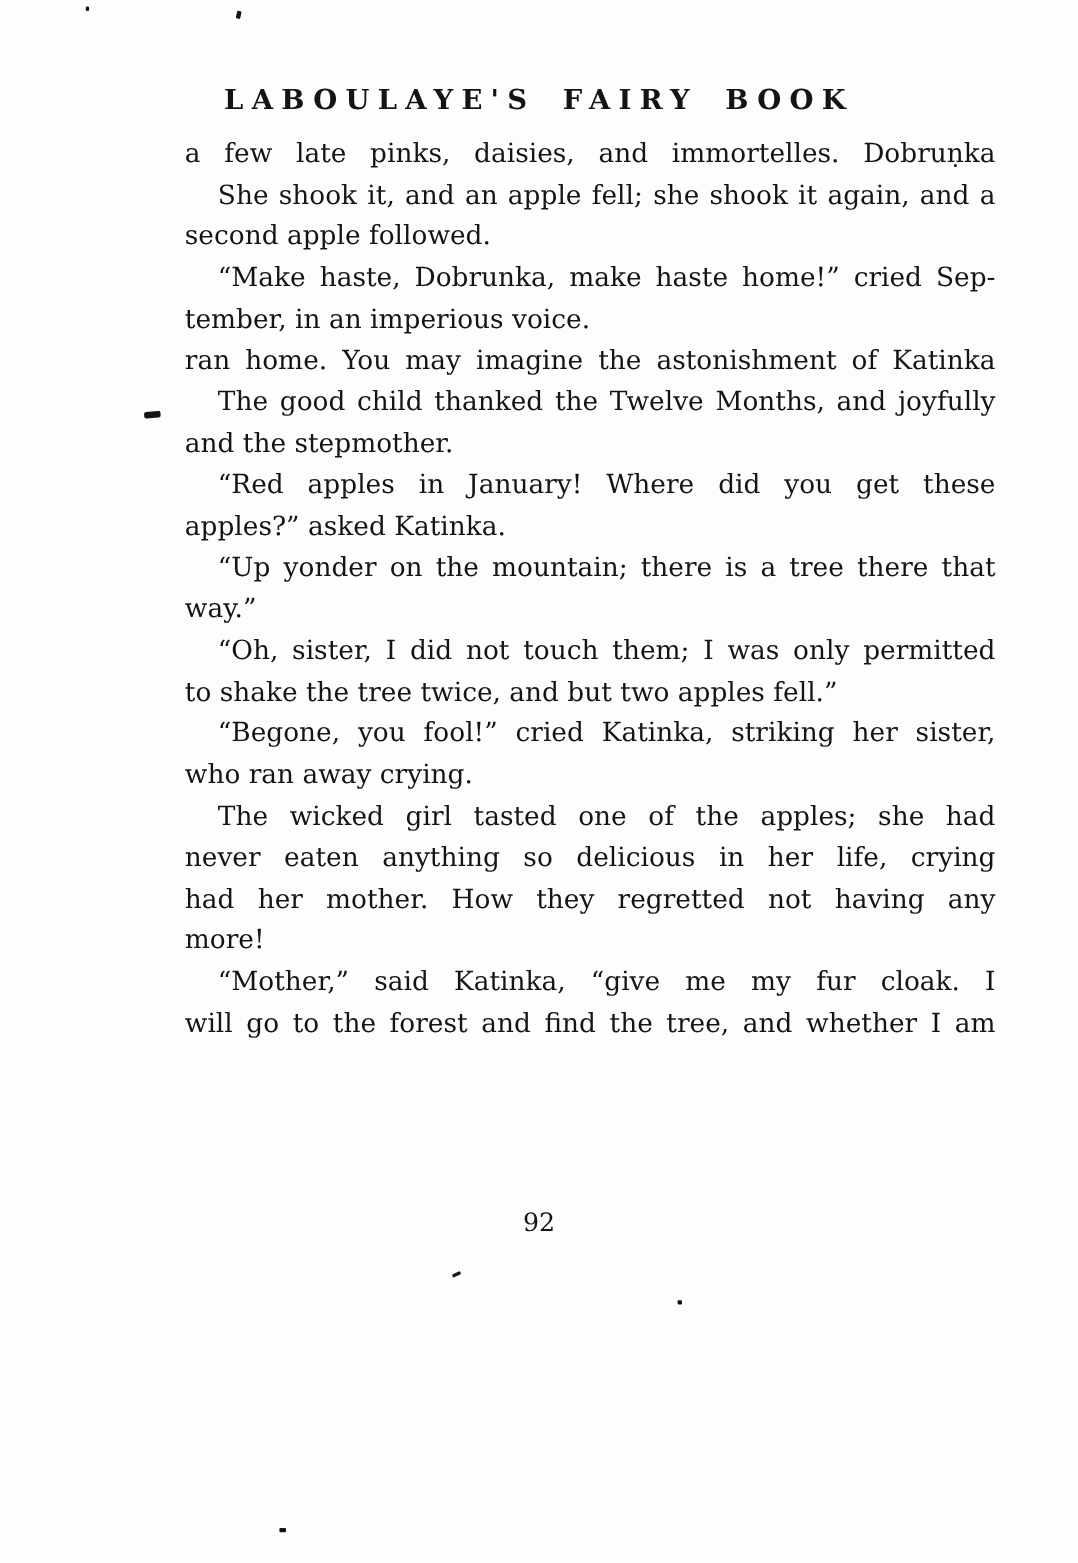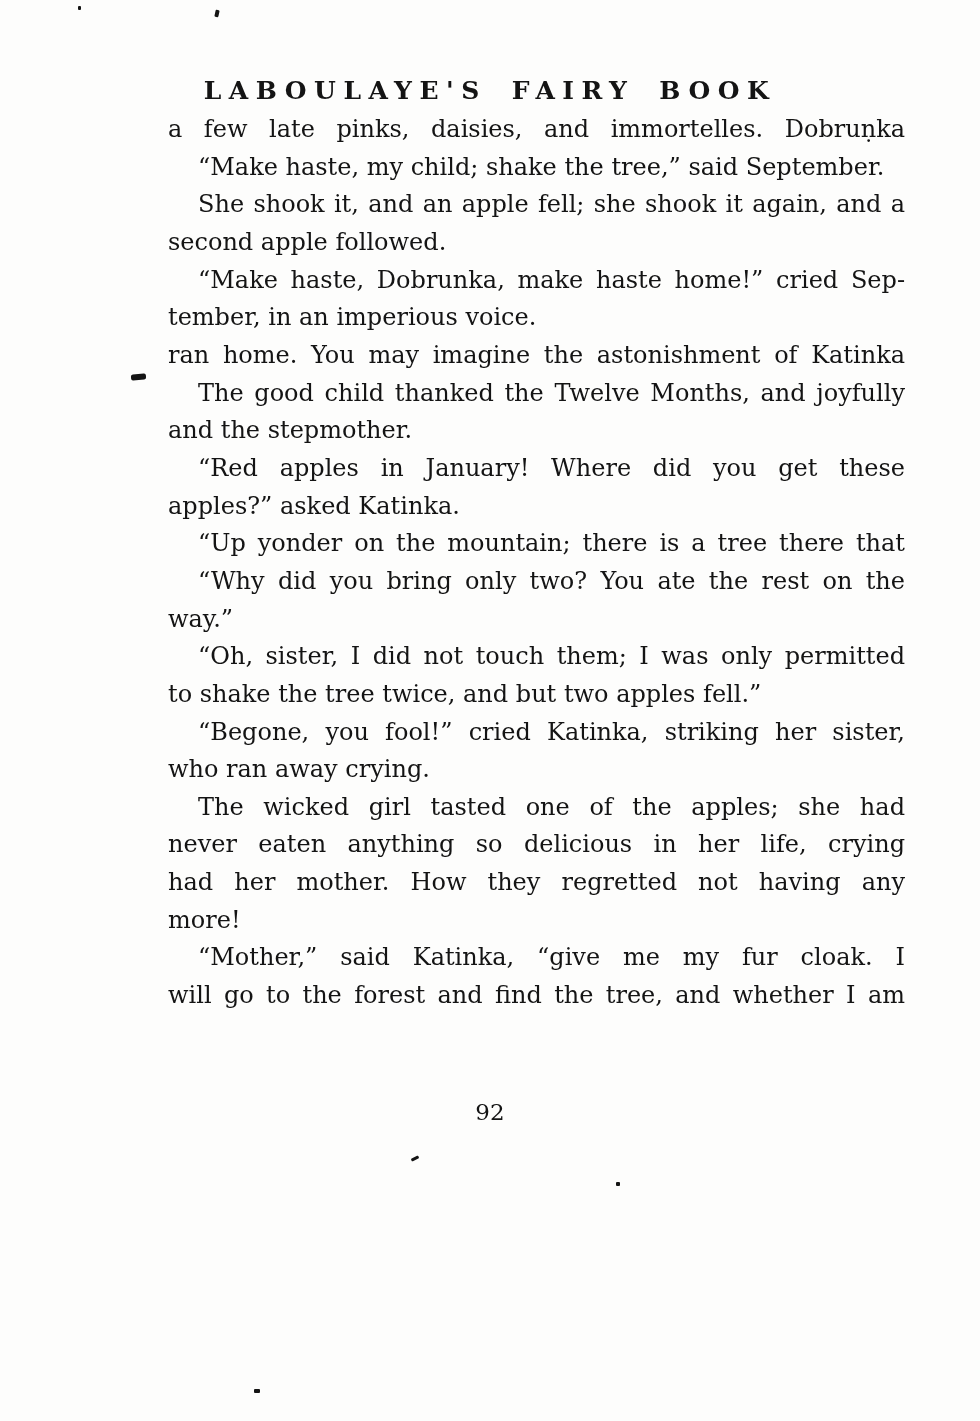--- a/index.html
+++ b/index.html
@@ -21,21 +21,21 @@
     text-align: center;
     font-size: 25px;
     font-weight: 700;
     letter-spacing: 0.30em;
     word-spacing: 0.35em;
     white-space: nowrap;
   }
   .text-block {
     position: absolute;
     left: 168px;
-    top: 111px;
+    top: 121px;
     width: 737px;
     font-size: 24px;
     line-height: 37.65px;
   }
   .line {
     text-align: left;
     min-height: 37.65px;
   }
   .line.j {
     text-align: justify;
@@ -67,32 +67,30 @@
 
   <div class="mark speck-a"></div>
   <div class="mark speck-b"></div>
 
   <div class="running-head">LABOULAYE'S FAIRY BOOK</div>
 
   <div class="mark mark-dash"></div>
 
   <div class="text-block" id="text-block">
       <div class="line j">a few late pinks, daisies, and immortelles. Dobruṇka</div>
-      <div class="line indent">“Make haste, my child; shake the tree,” said September.</div>
       <div class="line j indent">She shook it, and an apple fell; she shook it again, and a</div>
       <div class="line">second apple followed.</div>
       <div class="line j indent">“Make haste, Dobrunka, make haste home!” cried Sep-</div>
       <div class="line">tember, in an imperious voice.</div>
       <div class="line j">ran home. You may imagine the astonishment of Katinka</div>
       <div class="line j indent">The good child thanked the Twelve Months, and joyfully</div>
       <div class="line">and the stepmother.</div>
       <div class="line j indent">“Red apples in January! Where did you get these</div>
       <div class="line">apples?” asked Katinka.</div>
       <div class="line j indent">“Up yonder on the mountain; there is a tree there that</div>
-      <div class="line j indent">“Why did you bring only two? You ate the rest on the</div>
       <div class="line">way.”</div>
       <div class="line j indent">“Oh, sister, I did not touch them; I was only permitted</div>
       <div class="line">to shake the tree twice, and but two apples fell.”</div>
       <div class="line j indent">“Begone, you fool!” cried Katinka, striking her sister,</div>
       <div class="line">who ran away crying.</div>
       <div class="line j indent">The wicked girl tasted one of the apples; she had</div>
       <div class="line j">never eaten anything so delicious in her life, crying</div>
       <div class="line j">had her mother. How they regretted not having any</div>
       <div class="line">more!</div>
       <div class="line j indent">“Mother,” said Katinka, “give me my fur cloak. I</div>

